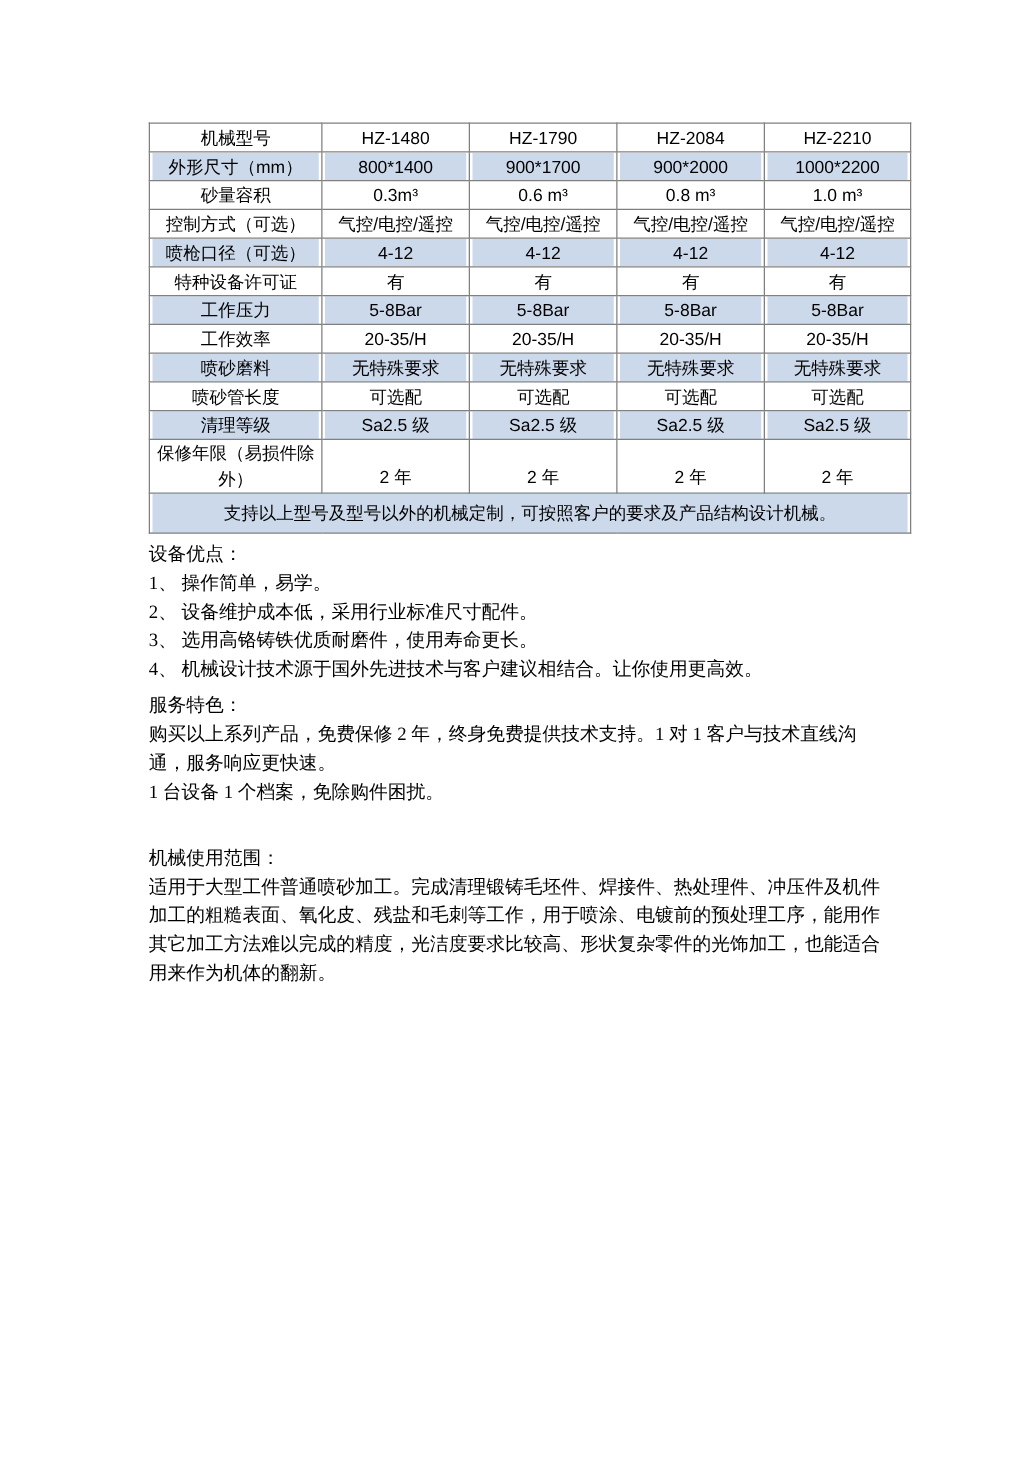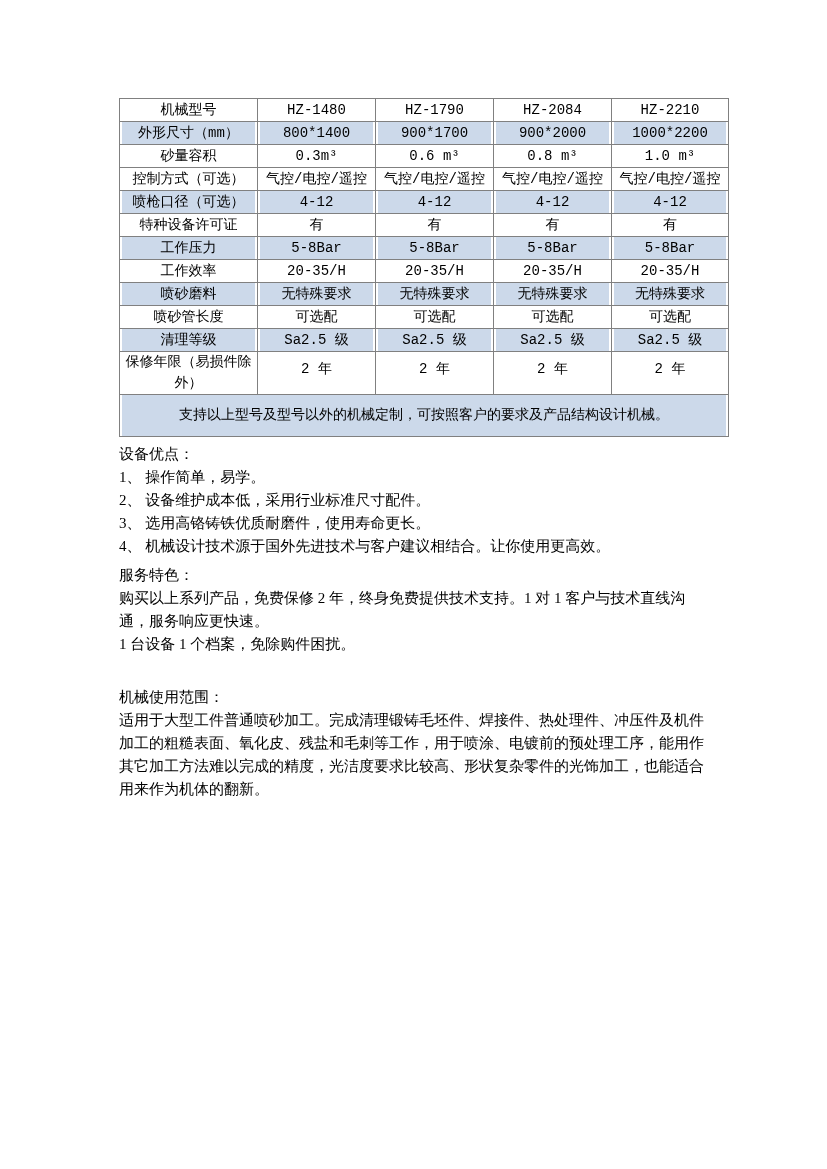--- a/index.html
+++ b/index.html
@@ -16,43 +16,43 @@
     position: absolute;
     left: 119px;
     top: 98px;
     width: 609px;
   }
   
   table.spec-table {
     border-collapse: collapse;
     width: 609px;
     table-layout: fixed;
-    font-family: Liberation Mono, monospace;
+    font-family: Liberation Sans, sans-serif;
     font-size: 14px;
   }
   table.spec-table td {
     border: 1px solid #808080;
     text-align: center;
     vertical-align: middle;
     height: 23px;
     line-height: 21px;
     padding: 0 2px;
     overflow: hidden;
   }
   table.spec-table tr.shaded td {
     background-color: #ccd9ea;
     box-shadow: inset 2px 0 0 #ffffff, inset -2px 0 0 #ffffff;
   }
   table.spec-table tr.tall td { height: 32px; }
   table.spec-table tr.tall td.value-cell {
     vertical-align: top;
-    padding-top: 7px;
+    padding-top: 19px;
   }
   table.spec-table td.footer-cell {
-    height: 42px;
+    height: 32px;
     background-color: #ccd9ea;
     box-shadow: inset 2px 0 0 #ffffff, inset -2px 0 0 #ffffff;
   }
   
   .sections {
     margin-top: 6px;
     width: 592px;
     font-size: 15px;
     line-height: 23px;
   }

